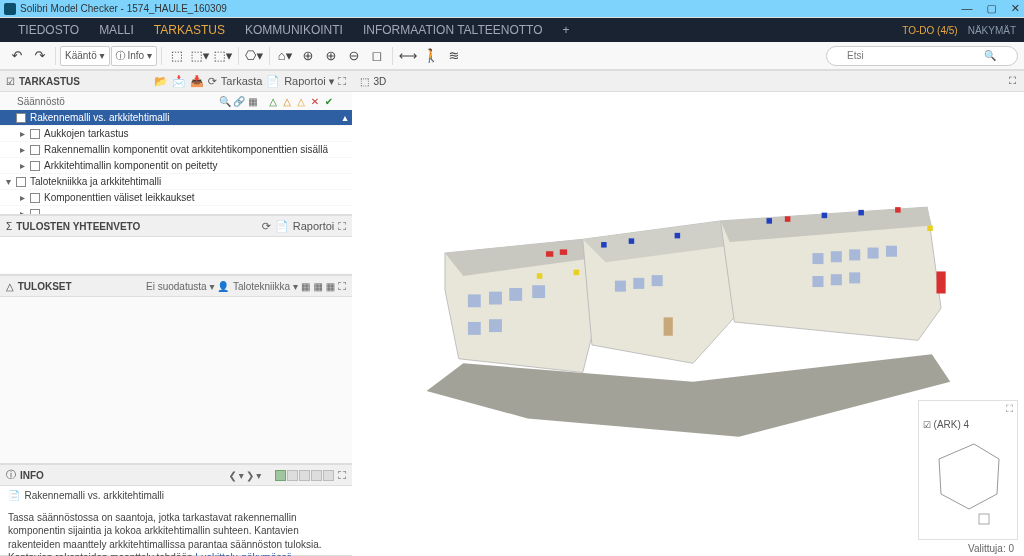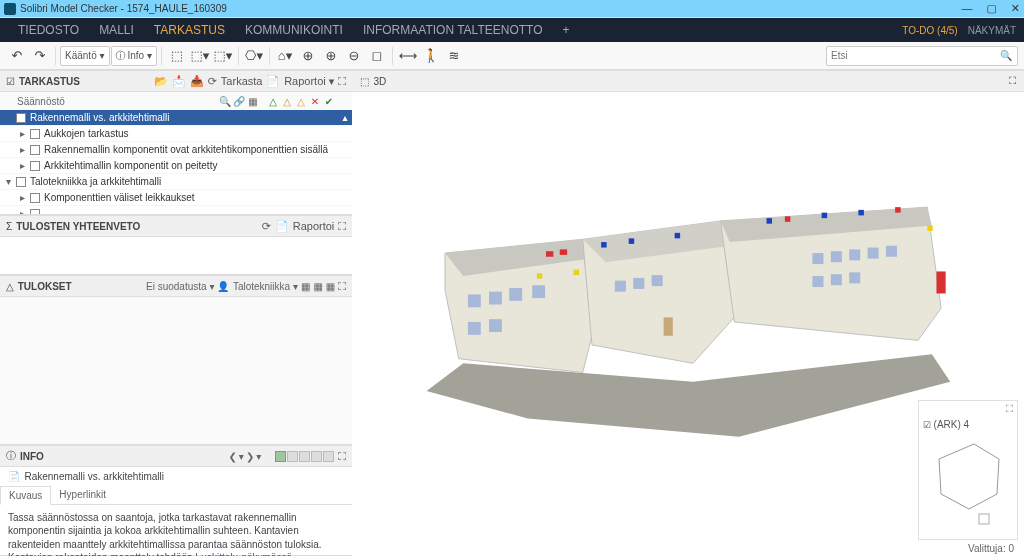--- a/index.html
+++ b/index.html
@@ -12,21 +12,21 @@
 .menu-bar{height:24px;background:#1a2332;display:flex;align-items:center;padding:0 8px;color:#888;}
 .menu-item{padding:0 10px;font-size:12px;color:#a0a8b8;cursor:pointer;}
 .menu-item.active{color:#e8a843;}
 .menu-right{margin-left:auto;display:flex;gap:10px;}
 .menu-right span{color:#e8a843;font-size:10px;}
 .menu-right .nakymat{color:#8899aa;}
 .toolbar{height:28px;background:#f8f8f8;border-bottom:1px solid #ddd;display:flex;align-items:center;padding:0 6px;gap:1px;}
 .tb-btn{width:22px;height:22px;display:flex;align-items:center;justify-content:center;color:#444;cursor:pointer;font-size:13px;}
 .tb-group{display:flex;align-items:center;border:1px solid #ccc;border-radius:2px;padding:1px 4px;height:20px;background:#fff;font-size:10px;color:#555;gap:2px;}
 .tb-sep{width:1px;height:18px;background:#ddd;margin:0 3px;}
-.search-box{margin-left:auto;width:192px;height:20px;border:1px solid #ccc;border-radius:2px;padding:0 4px;display:flex;align-items:center;background:#fff;}
+.search-box{margin-left:auto;width:192px;height:20px;border:1px solid #ccc;border-radius:10px;padding:0 20px;display:flex;align-items:center;background:#fff;}
 .search-box input{border:none;outline:none;flex:1;font-size:10px;color:#888;}
 .search-box .mag{color:#888;}
 .main{display:flex;height:486px;}
 .left-panel{width:352px;background:#fafafa;display:flex;flex-direction:column;}
 .panel{border-bottom:1px solid #ddd;}
 .panel-header{height:22px;background:#f0f0f0;border-top:1px solid #ddd;border-bottom:1px solid #ddd;display:flex;align-items:center;padding:0 6px;gap:4px;font-size:10px;color:#444;}
 .panel-header .title{font-weight:bold;flex-shrink:0;}
 .panel-header .spacer{flex:1;}
 .panel-header .hbtn{font-size:11px;color:#555;cursor:pointer;}
 .rule-header{height:18px;display:flex;align-items:center;padding:0 17px;font-size:10px;color:#666;background:#fafafa;}
@@ -259,24 +259,20 @@
             <span></span>
             <span></span>
         </div>
         <span class="hbtn">⛶</span>
       </div>
       <div class="info-body">
         <div class="info-title-row">
           <span>📄</span>
           <span>Rakennemalli vs. arkkitehtimalli</span>
         </div>
-        <div class="info-tabs">
-          <div class="info-tab active">Kuvaus</div>
-          <div class="info-tab">Hyperlinkit</div>
-        </div>
         <div class="info-desc">
           <span>Tassa säännöstossa on saantoja, jotka tarkastavat rakennemallin komponentin sijaintia ja kokoa arkkitehtimallin suhteen. Kantavien rakenteiden maanttely arkkitehtimallissa parantaa säännöston tuloksia. Kantavien rakenteiden maanttely tehdään </span><a href="#">Luokittelu-näkymässä</a><span>.</span>
         </div>
       </div>
     </div>
 
   </div>
 
   <div class="viewport">
     <div class="vp-header">

